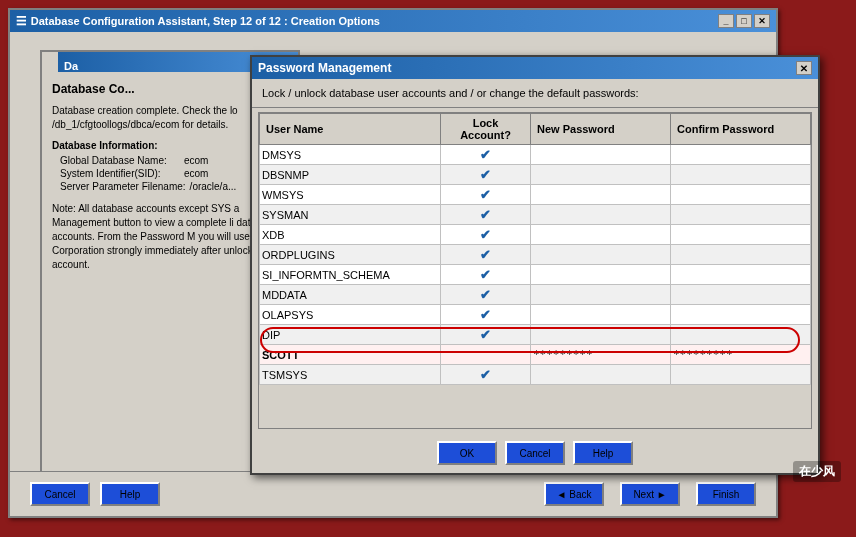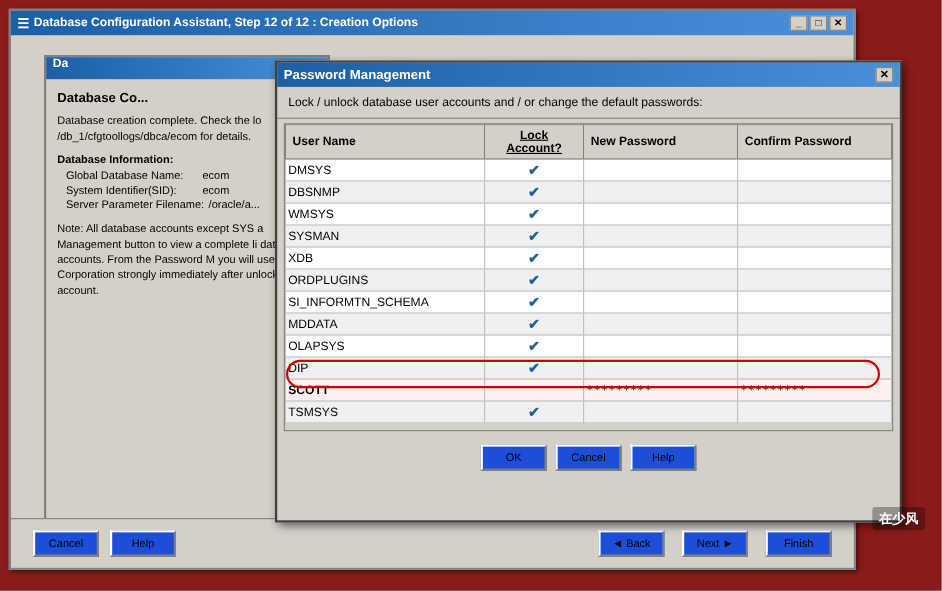--- a/index.html
+++ b/index.html
@@ -64,24 +64,25 @@
       height: 460px;
       background: #d4d0c8;
       border: 2px solid #808080;
     }
 
     .db-titlebar {
       background: linear-gradient(to right, #1c5fa5, #4a90d9);
       color: white;
       height: 20px;
       display: flex;
-      align-items: flex-start;
+      align-items: flex-end;
       padding: 0 6px;
       font-weight: bold;
       font-size: 11px;
+      margin-left: 16px;
     }
 
     .db-content {
       padding: 10px;
       font-size: 11px;
       color: #000;
     }
 
     .db-content h3 {
       font-size: 12px;
@@ -272,21 +273,21 @@
       font-weight: bold;
       background: rgba(0,0,0,0.3);
       padding: 2px 6px;
       border-radius: 3px;
     }
 
     .pm-table-wrapper {
       display: flex;
       margin: 4px 6px;
       border: 1px solid #808080;
-      height: 280px;
+      height: 317px;
     }
 
     .pm-table-scroll {
       flex: 1;
       overflow-y: auto;
       overflow-x: hidden;
     }
 
     .pm-table-scroll::-webkit-scrollbar {
       width: 16px;
@@ -364,21 +365,21 @@
 
   <div class="pm-description">Lock / unlock database user accounts and / or change the default passwords:</div>
 
   <div style="position:relative;">
     <div class="pm-table-wrapper">
       <div class="pm-table-scroll">
         <table class="pm-table">
           <thead>
             <tr>
               <th>User Name</th>
-              <th style="text-align:center;width:90px;text-decoration:underline;">Lock Account?</th>
+              <th style="text-align:center;width:90px;">Lock Account?</th>
               <th style="width:140px;">New Password</th>
               <th style="width:140px;">Confirm Password</th>
             </tr>
           </thead>
           <tbody>
             <tr>
               <td>DMSYS</td>
               <td class="check-cell">✔</td>
               <td></td>
               <td></td>

